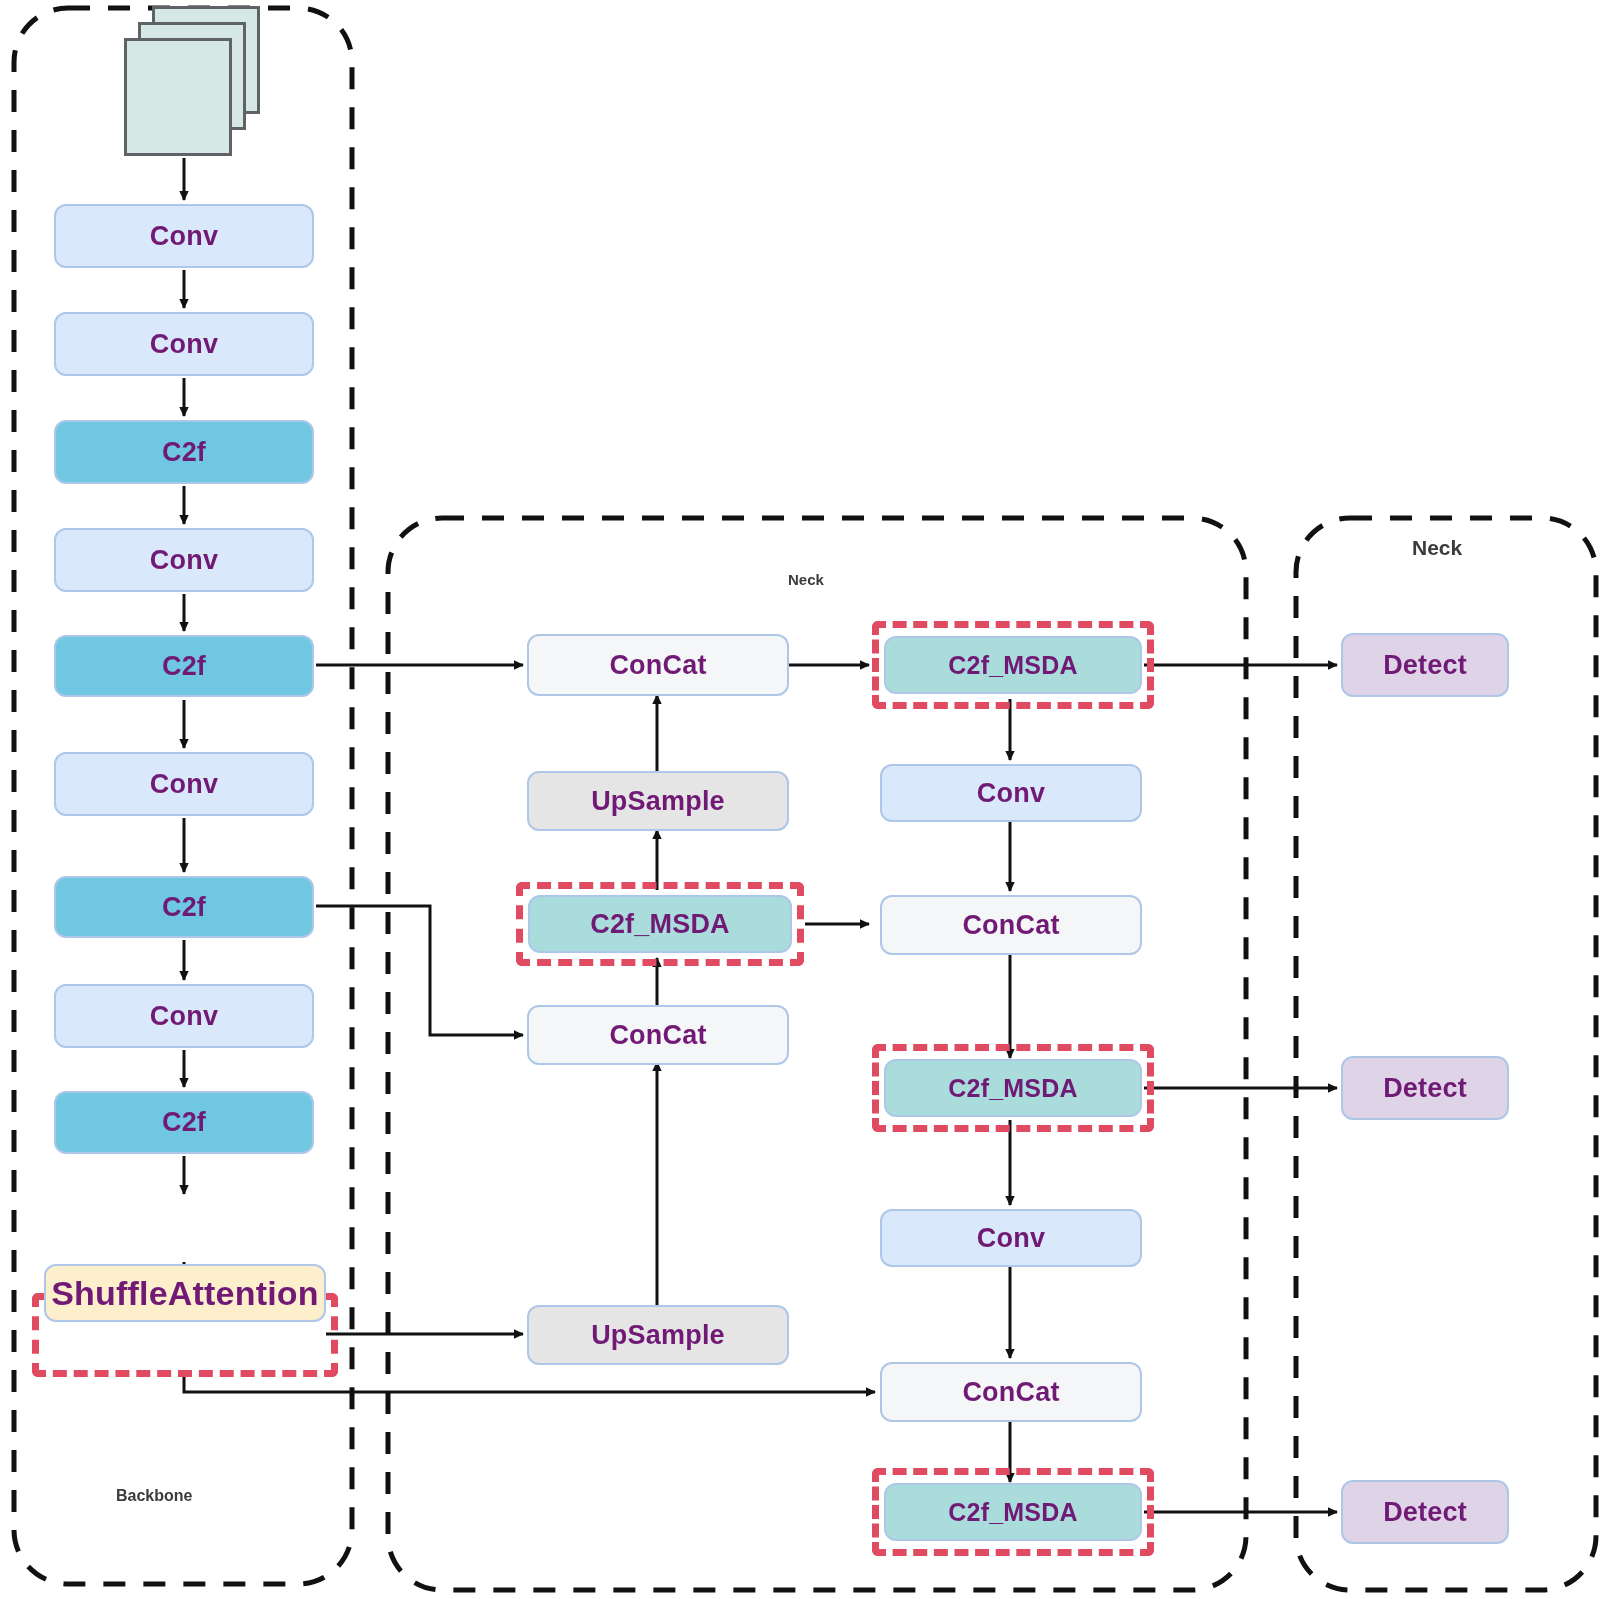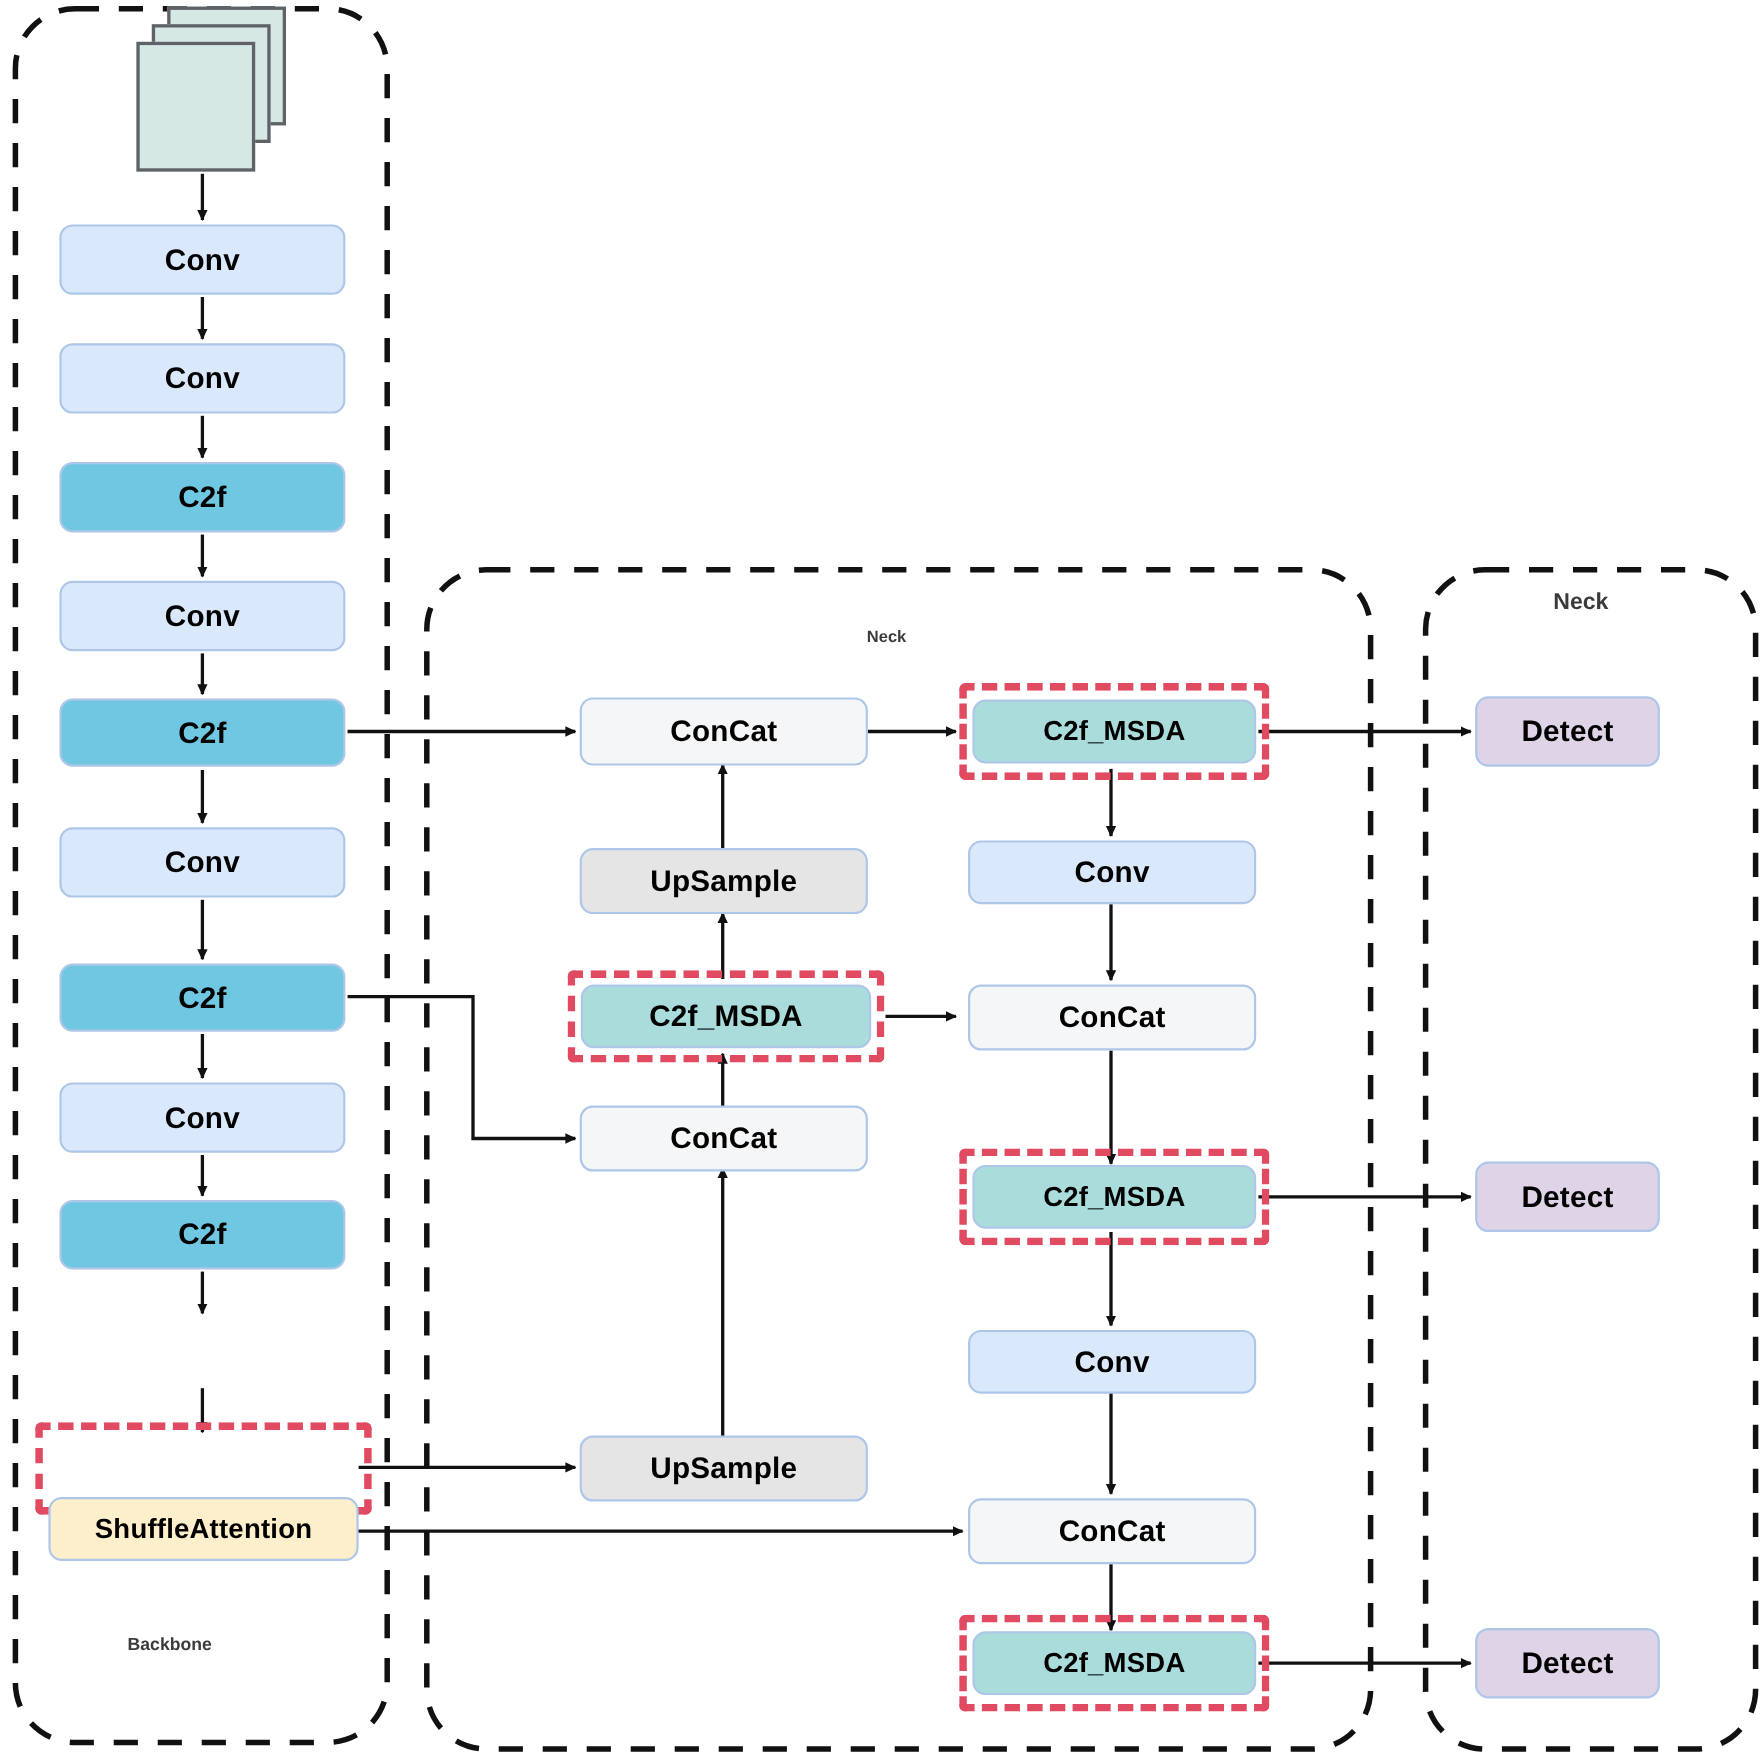--- a/index.html
+++ b/index.html
@@ -6,21 +6,21 @@
   body{font-family:"Liberation Sans", sans-serif;}
   #stage{position:relative;width:1600px;height:1599px;background:#ffffff;overflow:hidden;}
   #svg-layer{position:absolute;left:0;top:0;width:1600px;height:1599px;}
 
   .node{
     position:absolute;
     box-sizing:border-box;
     border-radius:12px;
     border:2px solid #aec7e8;
     display:flex;align-items:center;justify-content:center;
-    color:#000000;
+    color:#701a75;
     font-weight:bold;
     letter-spacing:.2px;
     text-align:center;
     z-index:4;
   }
   .n-conv{background:#d9e8fb;}
   .n-c2f{background:#6fc7e1;text-align:right;}
   .n-msda{background:#a9dcdb;text-align:center;}
   .n-concat{background:#f5f6f7;}
   .n-upsample{background:#e5e5e5;}
@@ -127,21 +127,21 @@
   <div class="node n-conv" style="left:54px;top:312px;width:260px;height:64px;font-size:27px;">Conv</div>
   <div class="node n-c2f" style="left:54px;top:420px;width:260px;height:64px;font-size:27px;">C2f</div>
   <div class="node n-conv" style="left:54px;top:528px;width:260px;height:64px;font-size:27px;">Conv</div>
   <div class="node n-c2f" style="left:54px;top:635px;width:260px;height:62px;font-size:27px;">C2f</div>
   <div class="node n-conv" style="left:54px;top:752px;width:260px;height:64px;font-size:27px;">Conv</div>
   <div class="node n-c2f" style="left:54px;top:876px;width:260px;height:62px;font-size:27px;">C2f</div>
   <div class="node n-conv" style="left:54px;top:984px;width:260px;height:64px;font-size:27px;">Conv</div>
   <div class="node n-c2f" style="left:54px;top:1091px;width:260px;height:63px;font-size:27px;">C2f</div>
 
   <div class="hl" style="left:32px;top:1293px;width:306px;height:84px;"></div>
-  <div class="node n-shuffle" style="left:44px;top:1361px;width:282px;height:58px;font-size:25px;">ShuffleAttention</div>
+  <div class="node n-shuffle" style="left:44px;top:1264px;width:282px;height:58px;font-size:34px;">ShuffleAttention</div>
 
   <div class="node n-concat" style="left:527px;top:634px;width:262px;height:62px;font-size:27px;">ConCat</div>
   <div class="node n-upsample" style="left:527px;top:771px;width:262px;height:60px;font-size:27px;">UpSample</div>
 
   <div class="hl" style="left:516px;top:882px;width:288px;height:84px;"></div>
   <div class="node n-msda" style="left:528px;top:895px;width:264px;height:58px;font-size:27px;">C2f_MSDA</div>
 
   <div class="node n-concat" style="left:527px;top:1005px;width:262px;height:60px;font-size:27px;">ConCat</div>
   <div class="node n-upsample" style="left:527px;top:1305px;width:262px;height:60px;font-size:27px;">UpSample</div>
 

